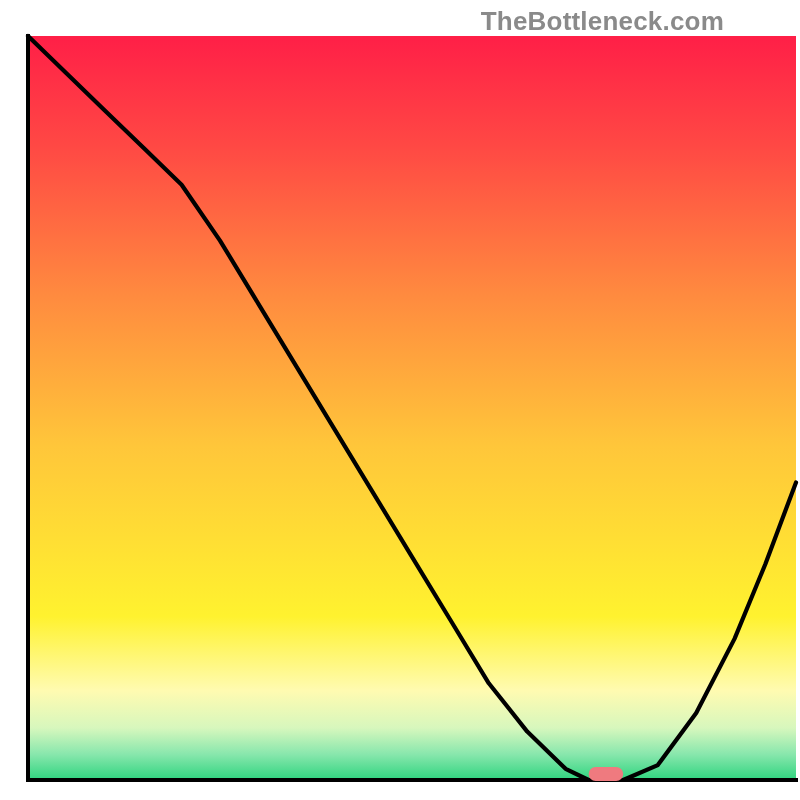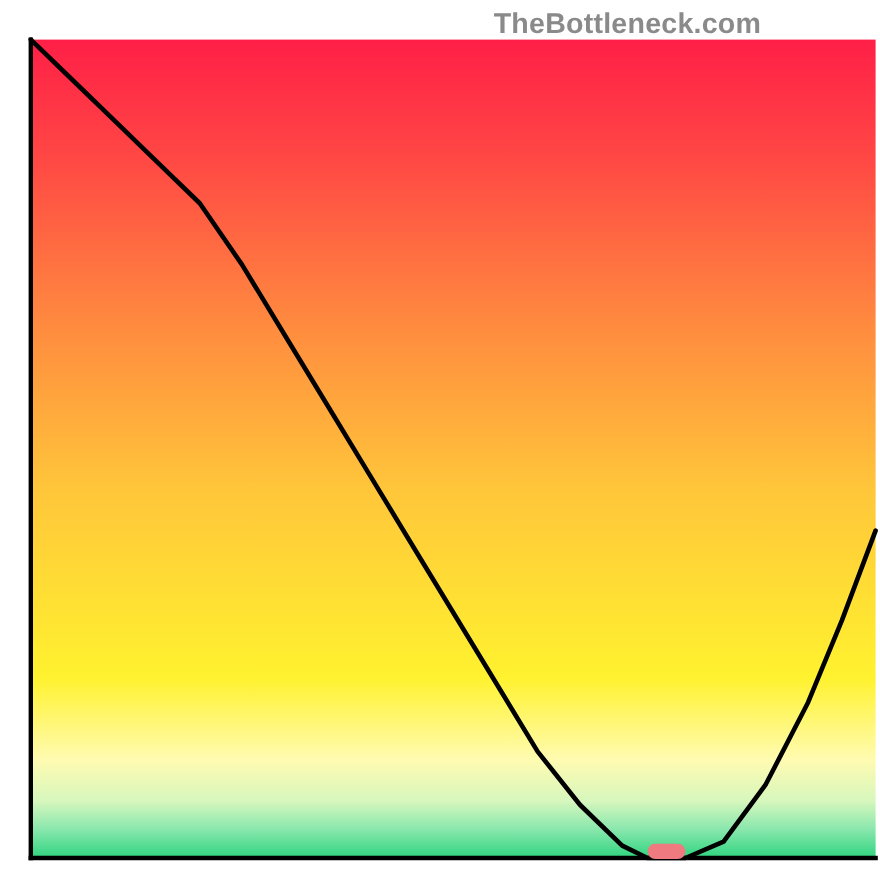--- a/index.html
+++ b/index.html
@@ -8,20 +8,21 @@
     width: 800px;
     height: 800px;
     background: #ffffff;
     font-family: Arial, Helvetica, sans-serif;
     overflow: hidden;
   }
   .chart-container {
     position: relative;
     width: 706px;
     height: 800px;
+    padding-left: 32px;
   }
   .watermark {
     position: absolute;
     top: 6px;
     right: 14px;
     font-size: 26px;
     font-weight: 600;
     color: #8a8a8a;
     letter-spacing: 0.2px;
     z-index: 5;

